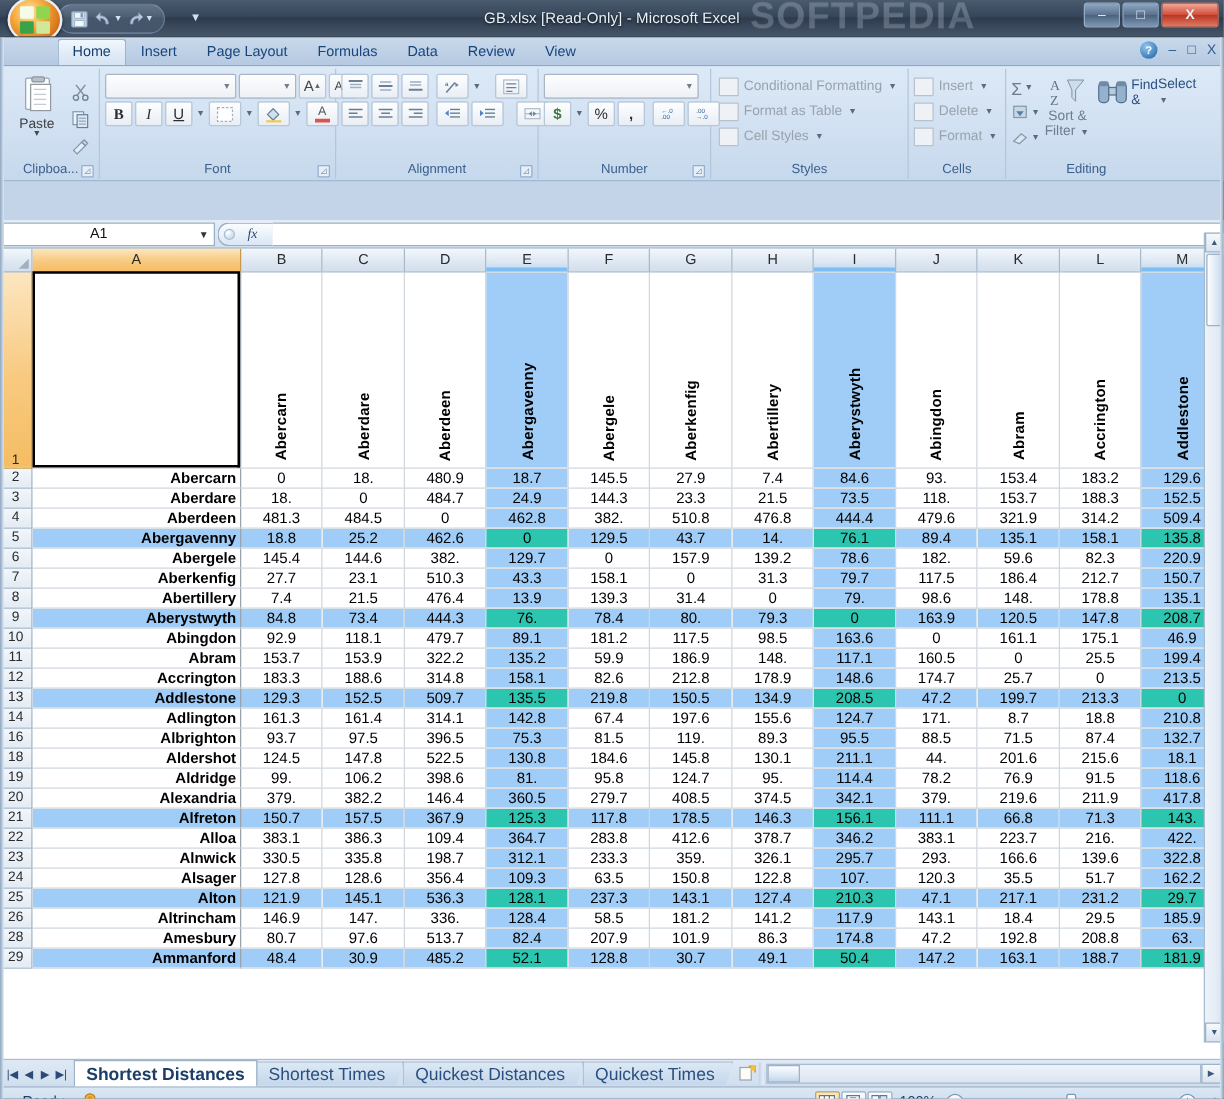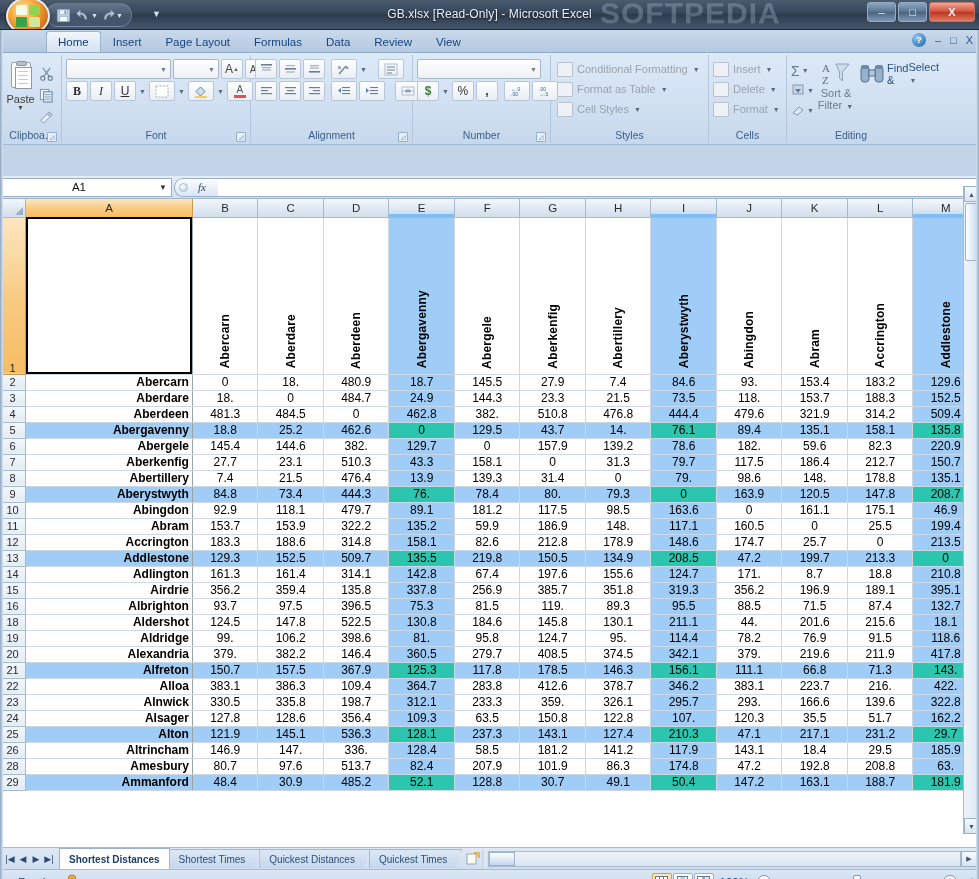--- a/index.html
+++ b/index.html
@@ -371,21 +371,21 @@
     background: linear-gradient(to bottom,#dfe9f5,#cfdeee);
     display:flex; align-items:center;
     border-top:1px solid #a9bbcf;
     padding-left:2px;
   }
   .navbtns { display:flex; align-items:center; gap:1px; padding: 0 4px 0 2px;}
   .navb { font-size:9px; color:#2c4a73; width:12px; text-align:center; }
   .stab {
     height: 19px; line-height:19px;
     padding: 0 9px;
-    font-size: 10px;
+    font-size: 14px;
     color: #2a4f7e;
     background: linear-gradient(to bottom,#dce8f5,#c5d7ea);
     border:1px solid #a4b8cd; border-bottom:none;
     margin-right: -1px;
     clip-path: polygon(0 0, 100% 0, calc(100% - 6px) 100%, 0 100%);
     padding-right: 14px;
   }
   .stab.active {
     background:#fff; color:#1b3e68; font-weight:bold;
     clip-path:none; padding-right:9px; border-color:#9fb3c8;
@@ -523,21 +523,21 @@
     <div class="tabrow-right">
       <div class="help-circle">?</div>
       <div>–</div>
       <div>□</div>
       <div>X</div>
     </div>
   </div>
 
   <div class="ribbon">
 
-    <div class="rgroup" style="width:60px">
+    <div class="rgroup" style="width:78px">
       <div class="rgroup-body">
         <div class="paste-big">
           <div class="paste-icon">
             <div class="paste-clip"></div>
             <div class="paste-top"></div>
             <div class="paste-clip2"></div>
           </div>
           <div class="paste-text">Paste</div>
           <div class="paste-caret">▼</div>
         </div>
@@ -1140,36 +1140,20 @@
             <td class="cell">67.4</td>
             <td class="cell">197.6</td>
             <td class="cell">155.6</td>
             <td class="cell colsel">124.7</td>
             <td class="cell">171.</td>
             <td class="cell">8.7</td>
             <td class="cell">18.8</td>
             <td class="cell colsel">210.8</td>
           </tr>
           <tr>
-            <td class="rowhdr">15</td>
-            <td class="cell namecell">Airdrie</td>
-            <td class="cell">356.2</td>
-            <td class="cell">359.4</td>
-            <td class="cell">135.8</td>
-            <td class="cell colsel">337.8</td>
-            <td class="cell">256.9</td>
-            <td class="cell">385.7</td>
-            <td class="cell">351.8</td>
-            <td class="cell colsel">319.3</td>
-            <td class="cell">356.2</td>
-            <td class="cell">196.9</td>
-            <td class="cell">189.1</td>
-            <td class="cell colsel">395.1</td>
-          </tr>
-          <tr>
             <td class="rowhdr">16</td>
             <td class="cell namecell">Albrighton</td>
             <td class="cell">93.7</td>
             <td class="cell">97.5</td>
             <td class="cell">396.5</td>
             <td class="cell colsel">75.3</td>
             <td class="cell">81.5</td>
             <td class="cell">119.</td>
             <td class="cell">89.3</td>
             <td class="cell colsel">95.5</td>

